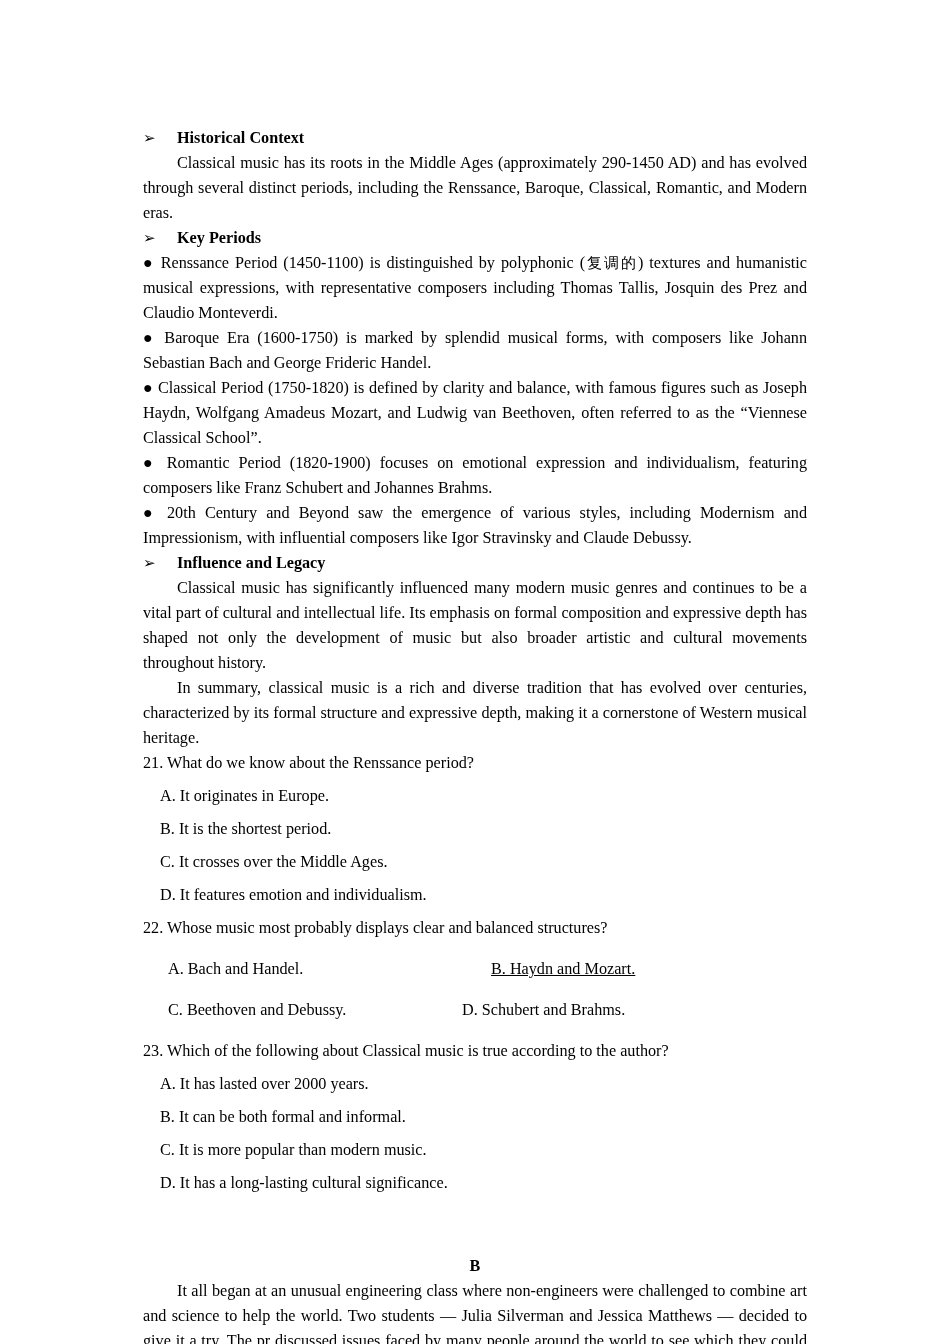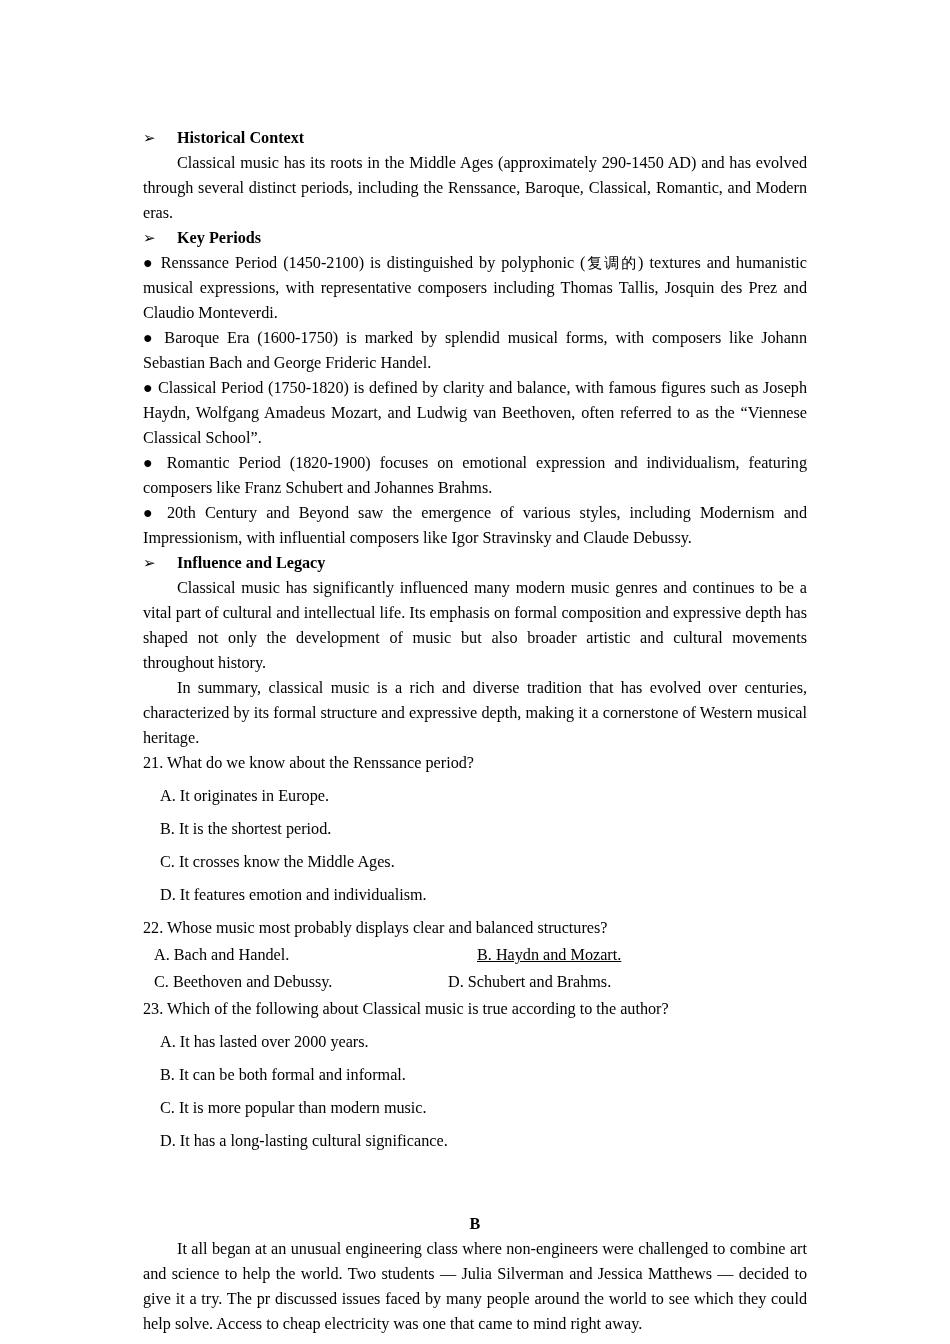--- a/index.html
+++ b/index.html
@@ -67,21 +67,21 @@
   .q-option {
     font-size: 16.2px;
     line-height: 25px;
     margin: 8px;
     padding-left: 9px;
     text-align: left;
   }
   .q-option-row {
     font-size: 16.2px;
     line-height: 25px;
-    margin: 2px;
+    margin: 16px;
     position: relative;
     height: 25px;
   }
   .q-option-row .opt-left {
     position: absolute;
     left: 9px;
     top: 0;
     white-space: nowrap;
   }
   .q-option-row .opt-right {
@@ -114,41 +114,41 @@
     <span class="arrow-marker">➢</span>
     <span class="heading-text">Historical Context</span>
   </div>
   <p class="para indent">Classical music has its roots in the Middle Ages (approximately 290-1450 AD) and has evolved through several distinct periods, including the Renssance, Baroque, Classical, Romantic, and Modern eras.</p>
 
   <div class="heading-row">
     <span class="arrow-marker">➢</span>
     <span class="heading-text">Key Periods</span>
   </div>
 
-  <p class="bullet-para"><span>●</span> <span>Renssance Period (1450-2100) is distinguished by polyphonic (</span><span class="cjk">复调的</span><span>) textures and humanistic musical expressions, with representative composers including Thomas Tallis, Josquin des Prez and Claudio Monteverdi.</span></p>
+  <p class="bullet-para"><span>●</span> <span>Renssance Period (1450-1100) is distinguished by polyphonic (</span><span class="cjk">复调的</span><span>) textures and humanistic musical expressions, with representative composers including Thomas Tallis, Josquin des Prez and Claudio Monteverdi.</span></p>
 
   <p class="bullet-para"><span>●</span> <span>Baroque Era (1600-1750) is marked by splendid musical forms, with composers like Johann Sebastian Bach and George Frideric Handel.</span></p>
 
   <p class="bullet-para"><span>●</span> <span>Classical Period (1750-1820) is defined by clarity and balance, with famous figures such as Joseph Haydn, Wolfgang Amadeus Mozart, and Ludwig van Beethoven, often referred to as the “Viennese Classical School”.</span></p>
 
   <p class="bullet-para"><span>●</span> <span>Romantic Period (1820-1900) focuses on emotional expression and individualism, featuring composers like Franz Schubert and Johannes Brahms.</span></p>
 
   <p class="bullet-para"><span>●</span> <span>20th Century and Beyond saw the emergence of various styles, including Modernism and Impressionism, with influential composers like Igor Stravinsky and Claude Debussy.</span></p>
 
   <div class="heading-row">
     <span class="arrow-marker">➢</span>
     <span class="heading-text">Influence and Legacy</span>
   </div>
   <p class="para indent">Classical music has significantly influenced many modern music genres and continues to be a vital part of cultural and intellectual life. Its emphasis on formal composition and expressive depth has shaped not only the development of music but also broader artistic and cultural movements throughout history.</p>
   <p class="para indent">In summary, classical music is a rich and diverse tradition that has evolved over centuries, characterized by its formal structure and expressive depth, making it a cornerstone of Western musical heritage.</p>
 
   <p class="q-stem">21. What do we know about the Renssance period?</p>
   <p class="q-option">A. It originates in Europe.</p>
   <p class="q-option">B. It is the shortest period.</p>
-  <p class="q-option">C. It crosses know the Middle Ages.</p>
+  <p class="q-option">C. It crosses over the Middle Ages.</p>
   <p class="q-option">D. It features emotion and individualism.</p>
 
   <p class="q-stem">22. Whose music most probably displays clear and balanced structures?</p>
   <div class="q-option-row">
     <span class="opt-left">A. Bach and Handel.</span>
     <span class="opt-right" style="left:332px;text-decoration:underline;">B. Haydn and Mozart.</span>
   </div>
   <div class="q-option-row">
     <span class="opt-left">C. Beethoven and Debussy.</span>
     <span class="opt-right" style="left:303px;">D. Schubert and Brahms.</span>

